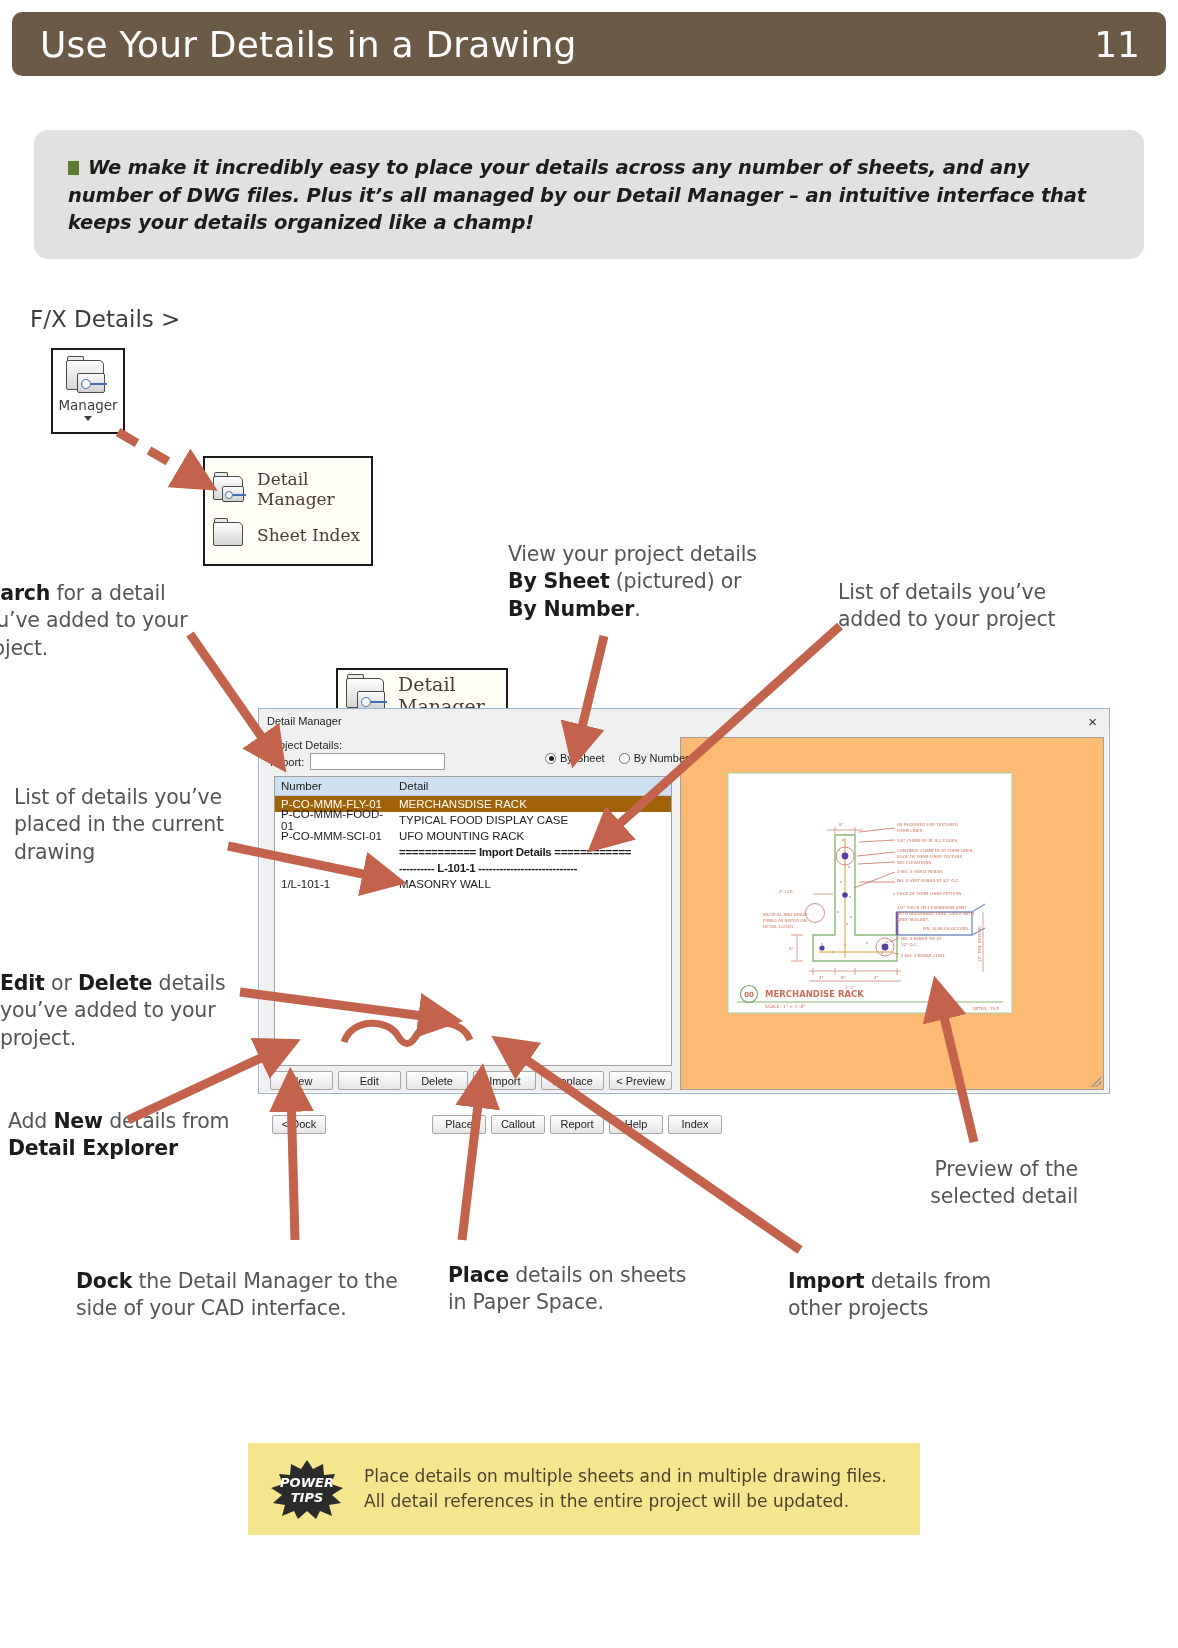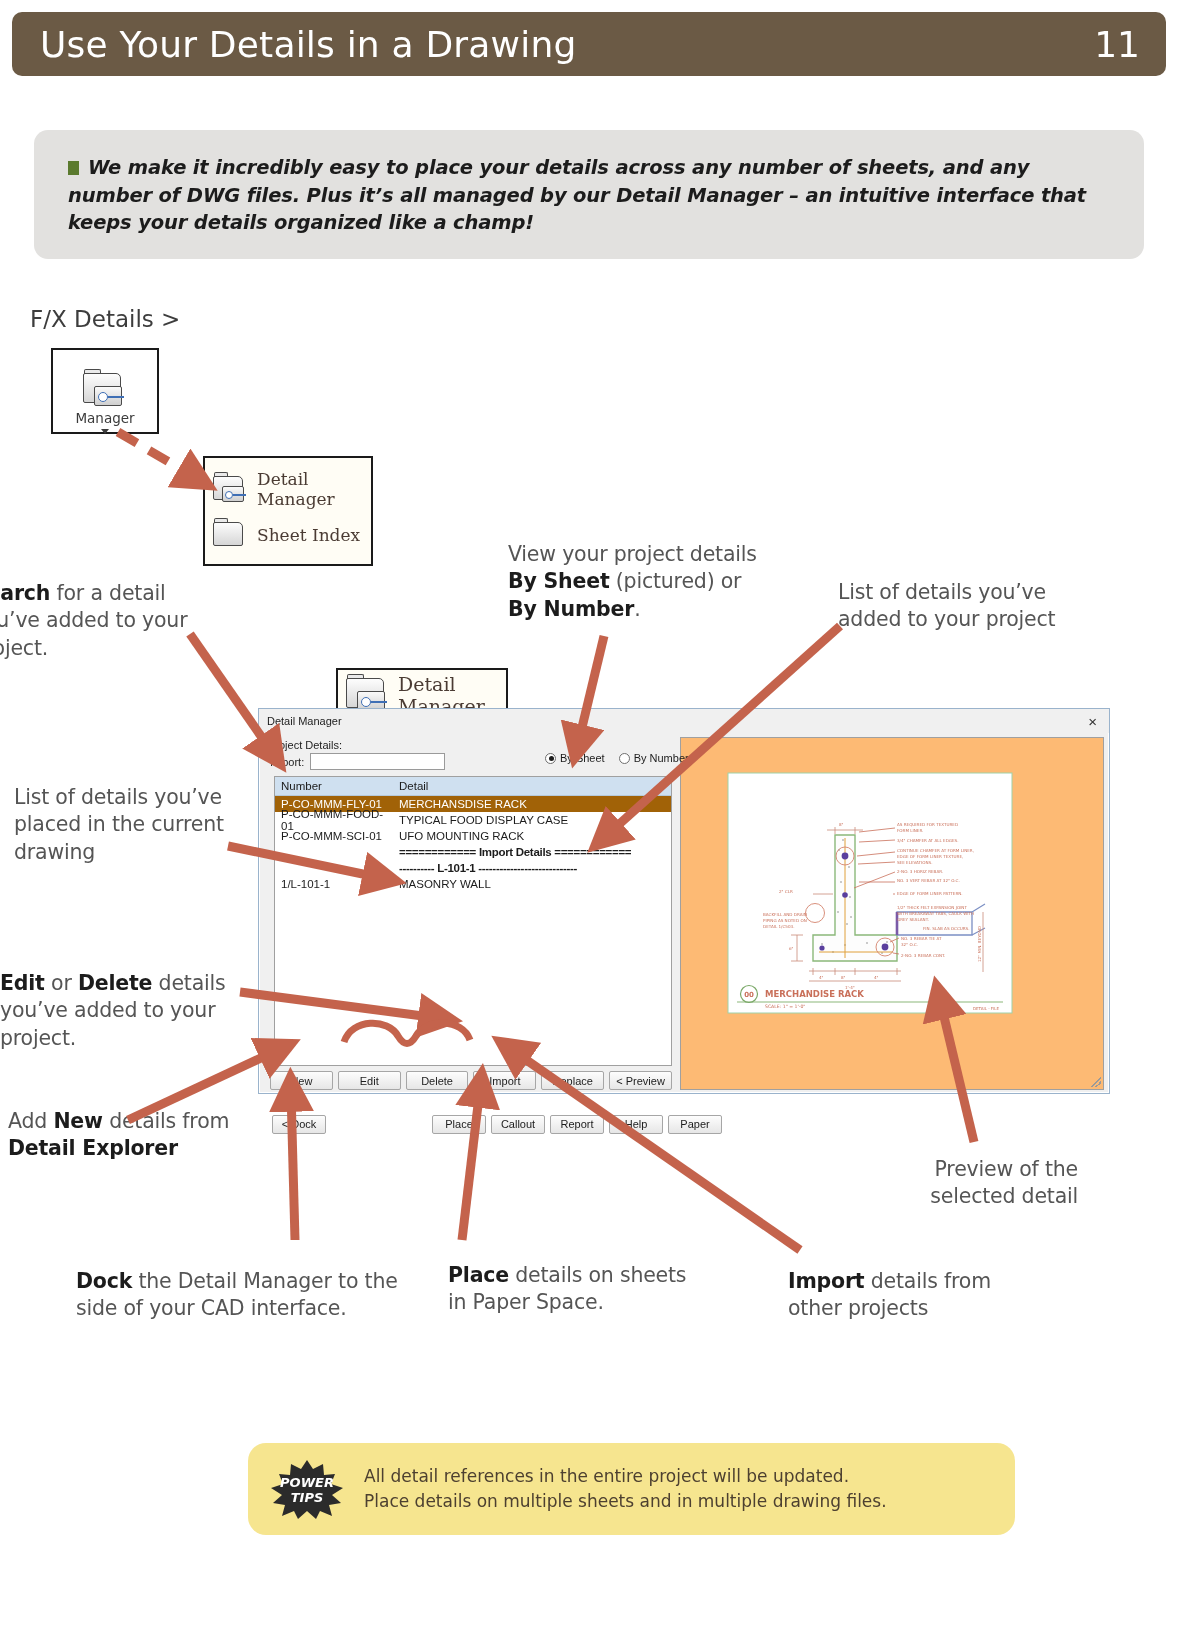--- a/index.html
+++ b/index.html
@@ -45,24 +45,24 @@
     margin-right:9px; vertical-align:-1px;
   }
 
   
   .fx-label{
     position:absolute; left:30px; top:306px;
     font-size:23px; color:#3d3d3d; font-weight:400;
     font-family:"DejaVu Sans", sans-serif;
   }
   .ribbon-btn{
-    position:absolute; left:51px; top:348px; width:108px; height:86px;
+    position:absolute; left:51px; top:348px; width:74px; height:86px;
     border:2px solid #1a1a1a; background:#ffffff;
     display:flex; flex-direction:column; align-items:center; justify-content:flex-start;
-    padding-top:22px;
+    padding-top:9px;
   }
   .ribbon-btn .cap{ font-size:13.5px; color:#3b3b3b; margin-top:2px; font-family:"DejaVu Sans", sans-serif;}
   .ribbon-btn .caret{
     width:0;height:0;border-left:4px solid transparent;border-right:4px solid transparent;
     border-top:5px solid #3b3b3b; margin-top:3px;
   }
 
   .flyout{
     position:absolute; left:203px; top:456px; width:170px; height:110px;
     border:2px solid #1a1a1a; background:#fffdf5;
@@ -191,22 +191,22 @@
     background:
       linear-gradient(135deg, transparent 46%, #9a9a9a 46%, #9a9a9a 56%, transparent 56%),
       linear-gradient(135deg, transparent 70%, #9a9a9a 70%, #9a9a9a 80%, transparent 80%);
   }
 
   
   .arrows{ position:absolute; left:0; top:0; width:1178px; height:1648px; pointer-events:none; }
 
   
   .ptip{
-    position:absolute; left:248px; top:1443px; width:767px; height:92px;
-    background:#f6e58f; border-radius:18px;
+    position:absolute; left:248px; top:1443px; width:672px; height:92px;
+    background:#f6e58f; border-radius:2px;
     display:flex; align-items:center; padding:0 4px 0 18px; gap:16px;
   }
   .ptip-burst{ position:relative; width:82px; height:62px; flex:0 0 auto; }
   .ptip-text{
     font-family:"DejaVu Sans", sans-serif; font-size:17px; color:#4d4030; line-height:1.5;
   }
 </style>
 </head>
 <body>
 
@@ -449,21 +449,21 @@
   </div>
 </div>
 
 <div class="bottom-row">
   <div class="btn">&lt; Dock</div>
   <div class="spacer"></div>
   <div class="btn">Place</div>
   <div class="btn">Callout</div>
   <div class="btn">Report</div>
   <div class="btn">Help</div>
-  <div class="btn">Paper</div>
+  <div class="btn">Index</div>
 </div>
 
 <div class="callout" style="left:-28px; top:580px; width:262px;"><b>Search</b> for a detail you’ve added to your project.</div>
 
 <div class="callout" style="left:508px; top:541px; width:262px;">View your project details <b>By Sheet</b> (pictured) or <b>By Number</b>.</div>
 
 <div class="callout" style="left:838px; top:579px; width:250px;">List of details you’ve added to your project</div>
 
 <div class="callout" style="left:14px; top:784px; width:222px;">List of details you’ve placed in the current drawing</div>
 
@@ -513,16 +513,16 @@
   <path d="M344,1042 C352,1018 388,1018 398,1036 C404,1046 410,1046 416,1036 C426,1018 462,1018 470,1040" stroke="#c4634c" stroke-width="7" fill="none"></path>
 </svg>
 
 <div class="ptip">
   <svg class="ptip-burst" viewBox="0 0 82 62">
     <path d="M41,2 L47,11 L57,6 L58,17 L69,16 L65,26 L77,30 L66,37 L75,45 L63,47 L66,58 L54,53 L50,61 L41,53 L32,61 L28,53 L16,58 L19,47 L7,45 L16,37 L5,30 L17,26 L13,16 L24,17 L25,6 L35,11 Z" fill="#2b2b2b"></path>
     <text x="41" y="29" text-anchor="middle" fill="#ffffff" font-family="DejaVu Sans, sans-serif" font-size="13" font-weight="bold" font-style="italic">POWER</text>
     <text x="41" y="44" text-anchor="middle" fill="#ffffff" font-family="DejaVu Sans, sans-serif" font-size="13" font-weight="bold" font-style="italic">TIPS</text>
   </svg>
   <div>
+    <div class="ptip-text">Place details on multiple sheets and in multiple drawing files.</div>
     <div class="ptip-text">All detail references in the entire project will be updated.</div>
-    <div class="ptip-text">Place details on multiple sheets and in multiple drawing files.</div>
   </div>
 </div>
 
 </body></html>

